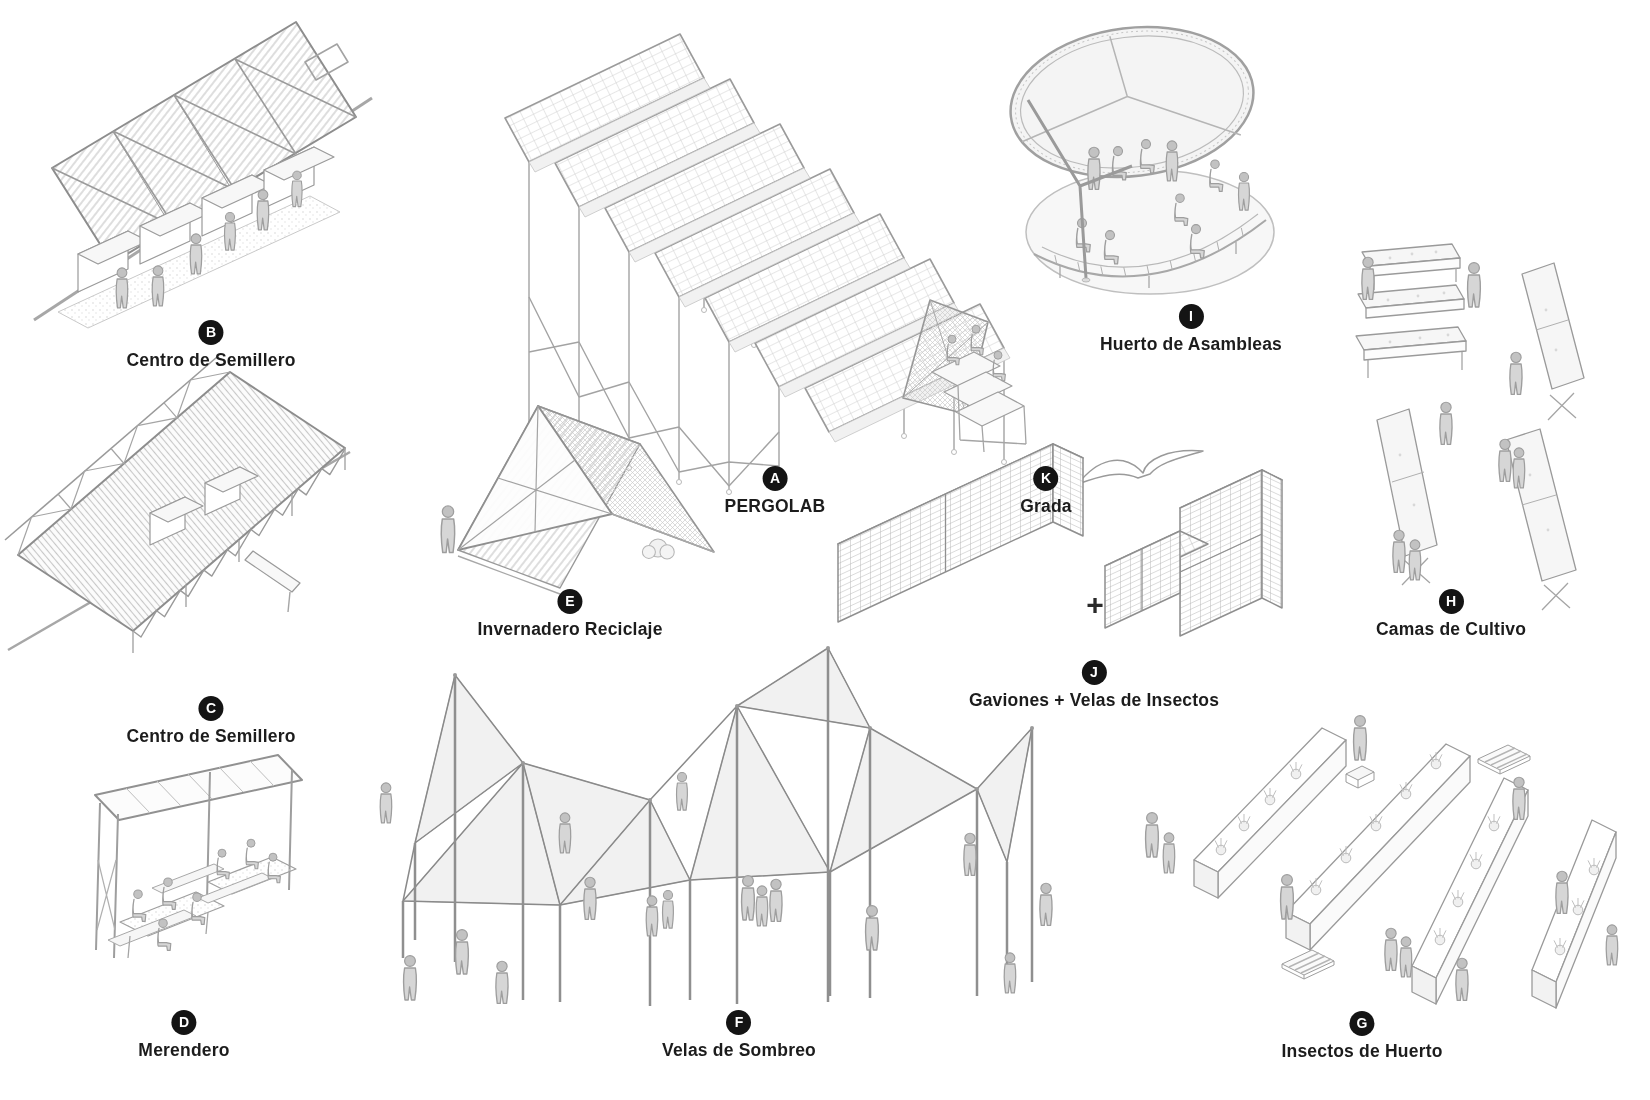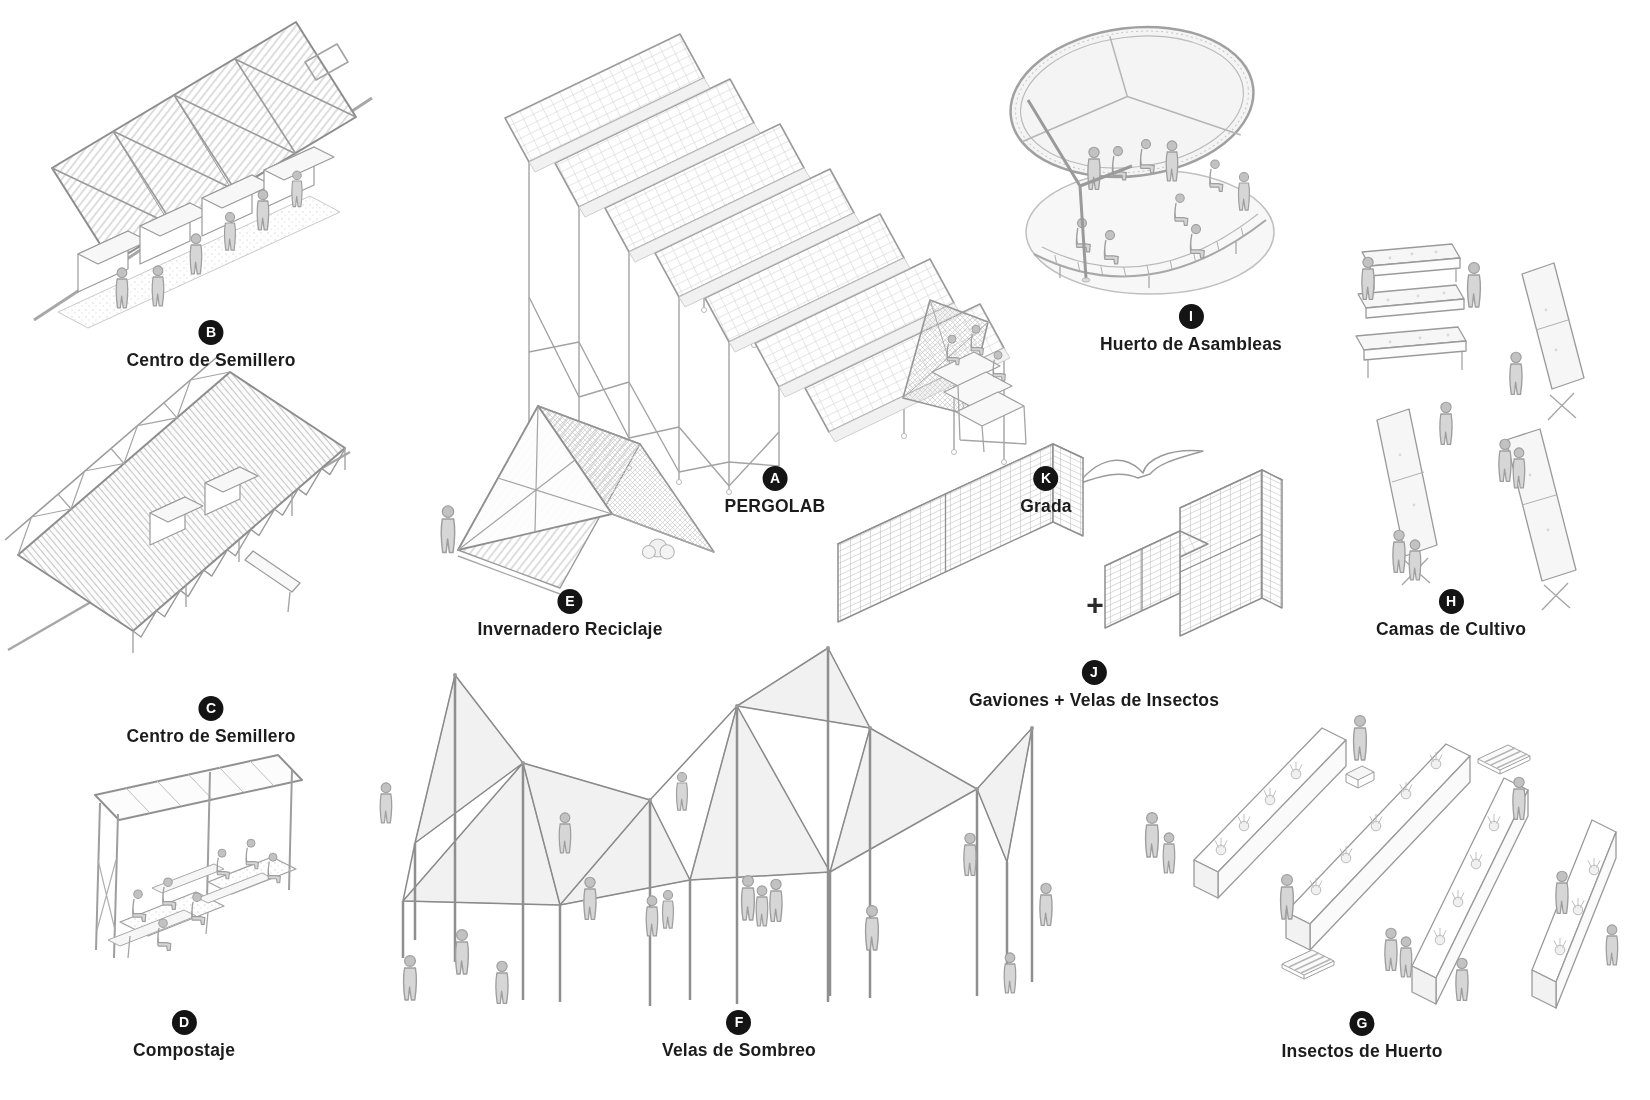--- a/index.html
+++ b/index.html
@@ -394,21 +394,21 @@
 <div class="label" style="left:211px;top:320px">
   <span class="badge">B</span>
   <span class="caption">Centro de Semillero</span>
 </div>
 <div class="label" style="left:211px;top:696px">
   <span class="badge">C</span>
   <span class="caption">Centro de Semillero</span>
 </div>
 <div class="label" style="left:184px;top:1010px">
   <span class="badge">D</span>
-  <span class="caption">Compostaje</span>
+  <span class="caption">Merendero</span>
 </div>
 <div class="label" style="left:570px;top:589px">
   <span class="badge">E</span>
   <span class="caption">Invernadero Reciclaje</span>
 </div>
 <div class="label" style="left:739px;top:1010px">
   <span class="badge">F</span>
   <span class="caption">Velas de Sombreo</span>
 </div>
 <div class="label" style="left:1362px;top:1011px">

